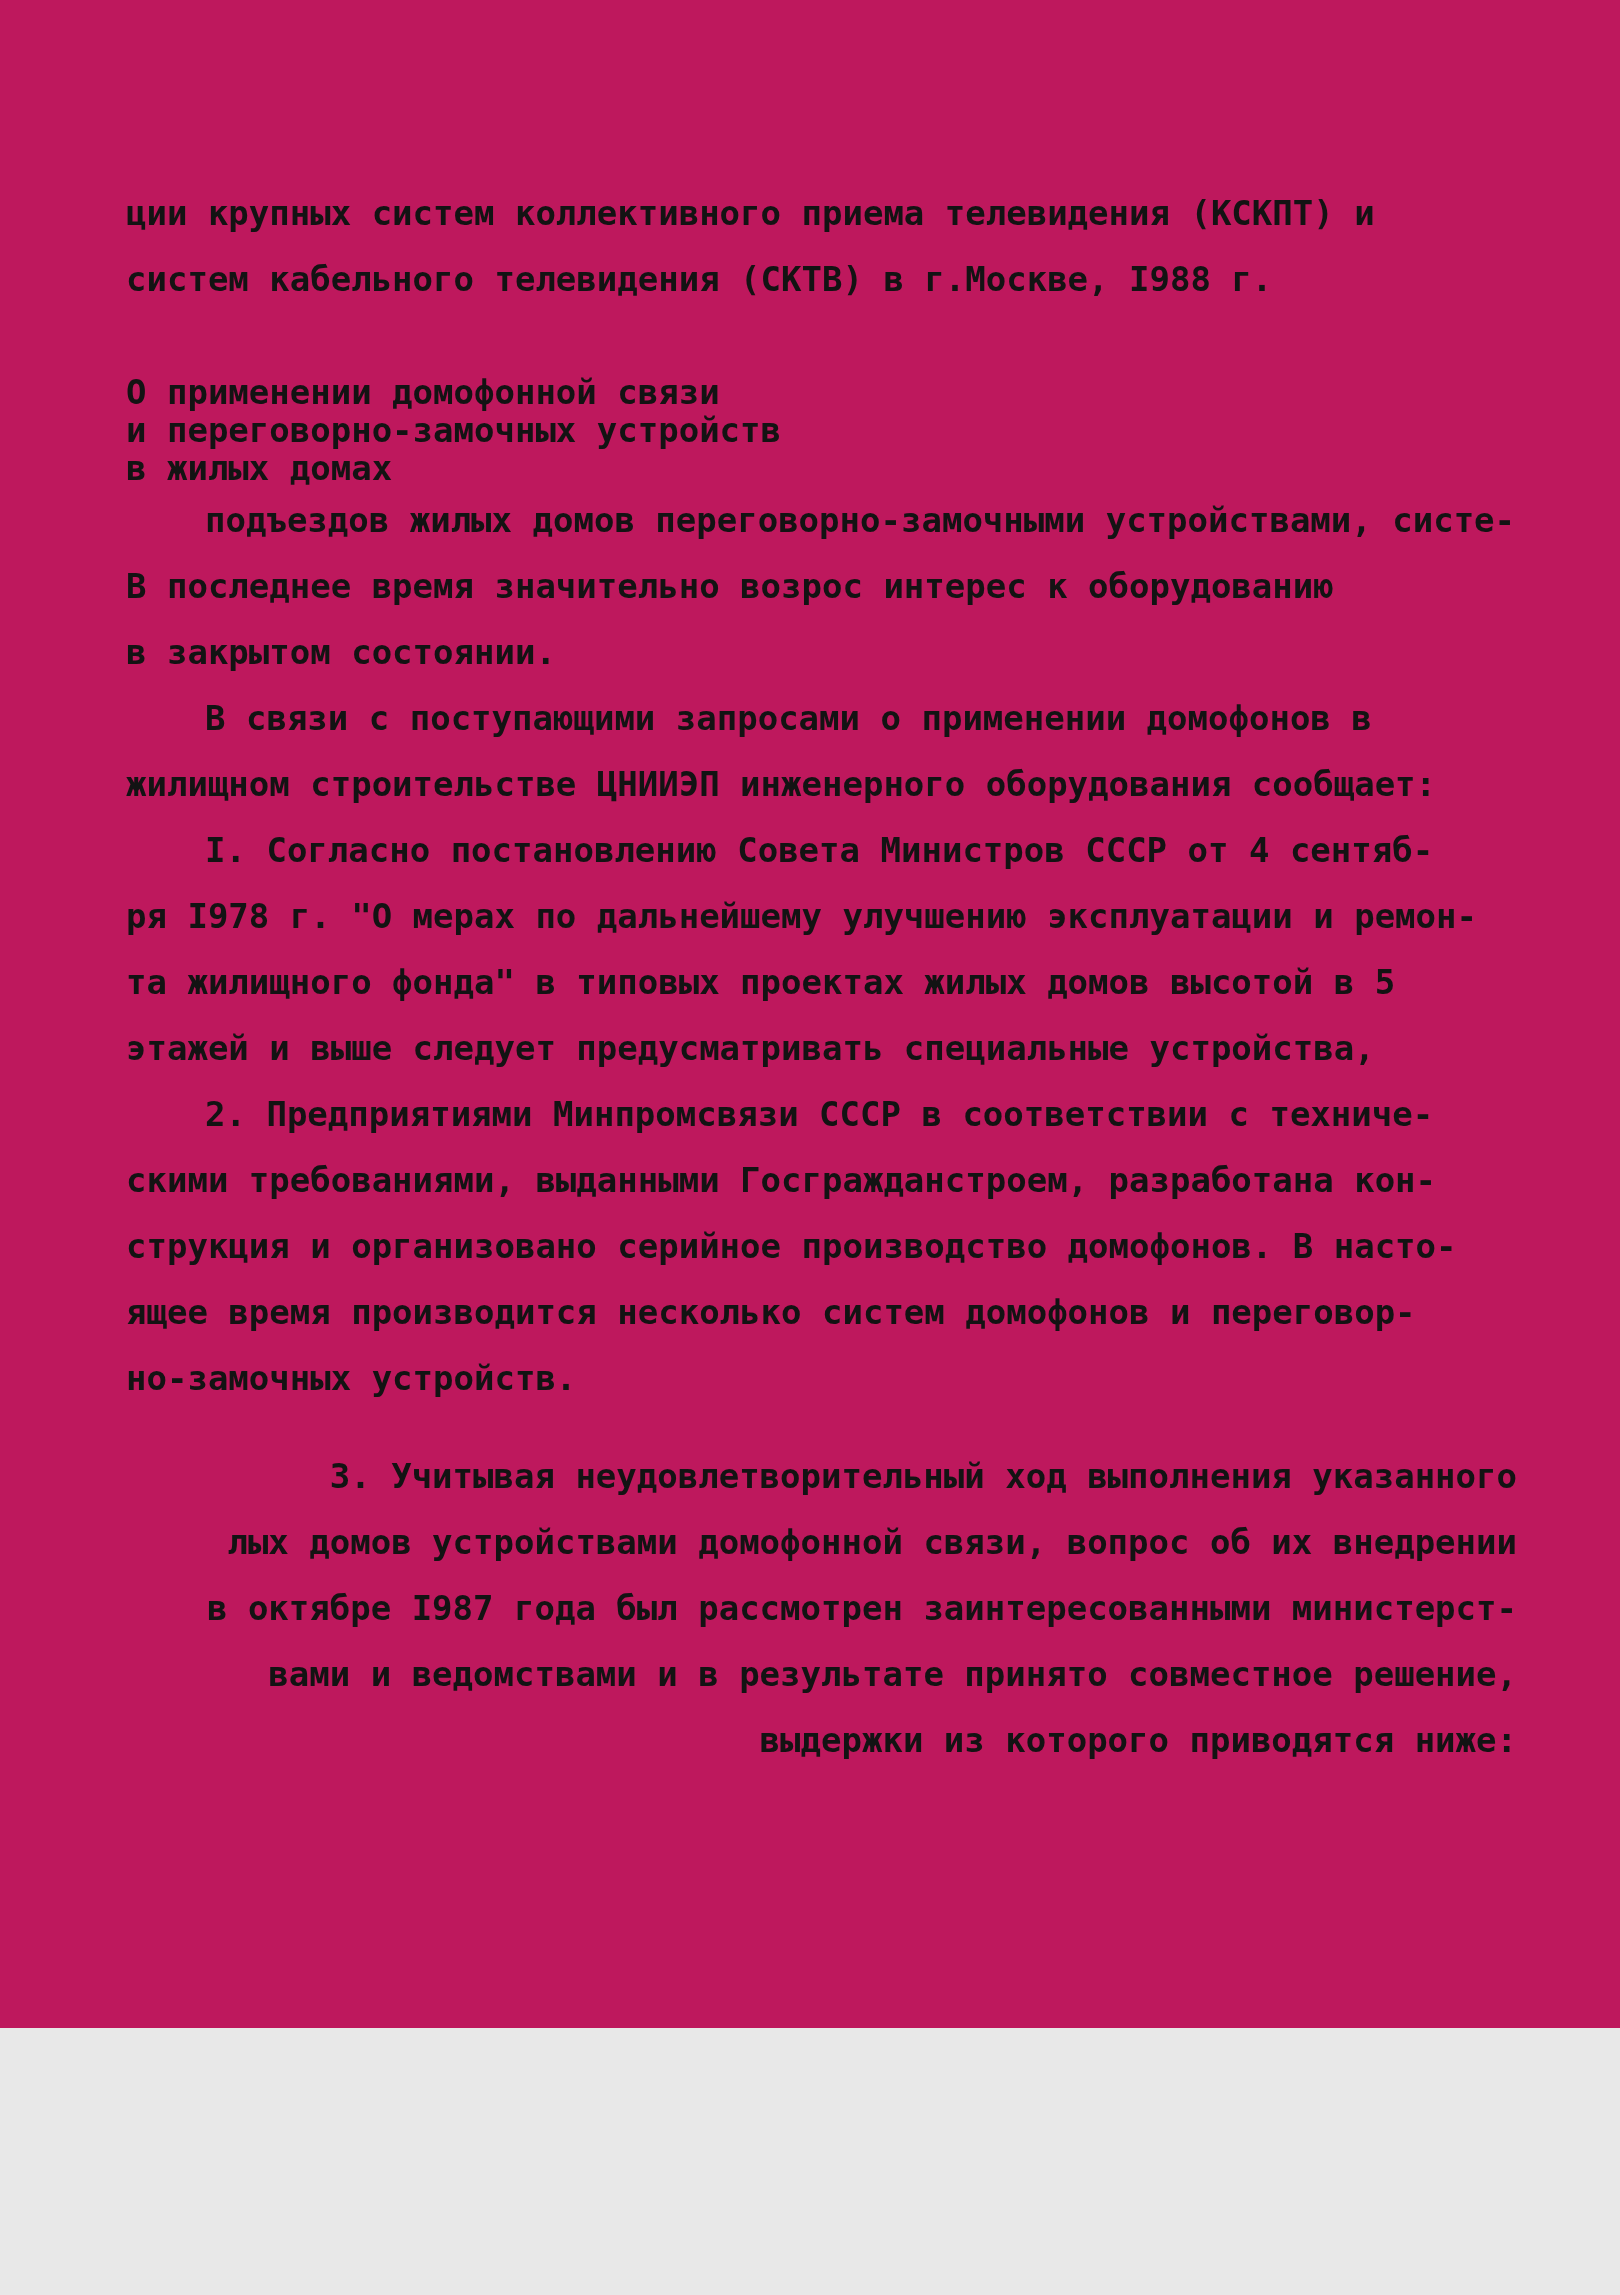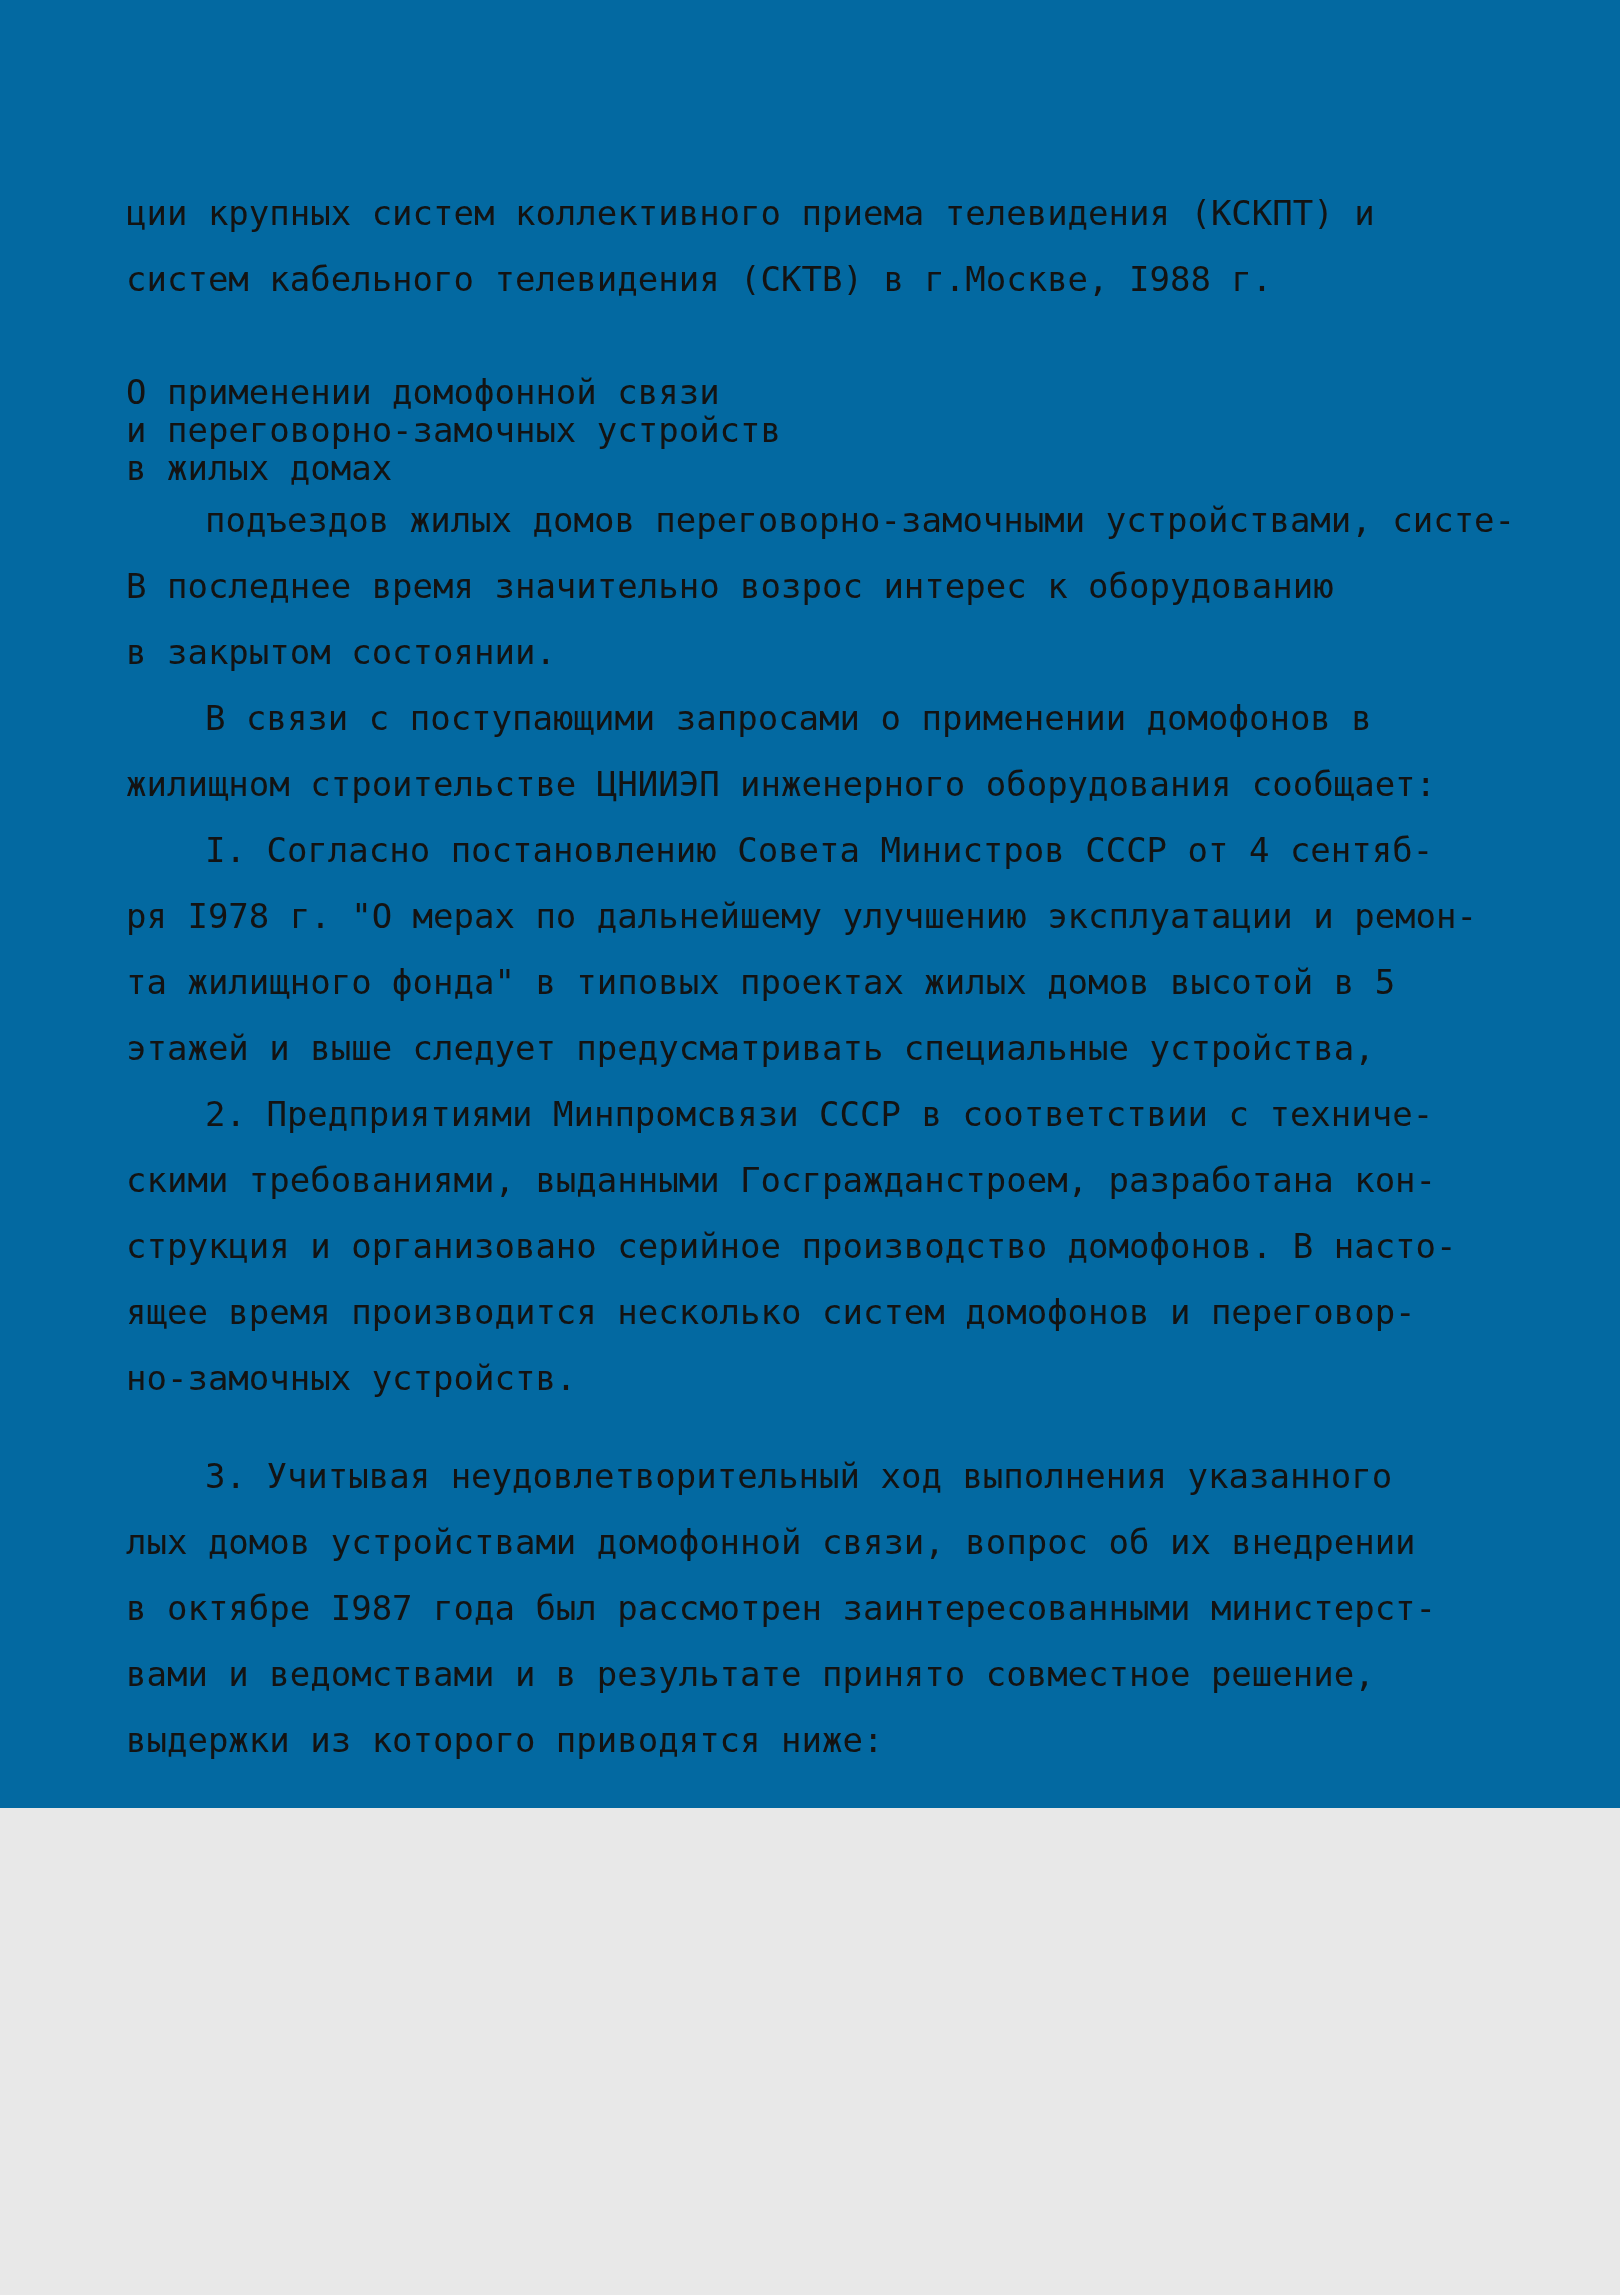--- a/index.html
+++ b/index.html
@@ -3,25 +3,25 @@
 <meta charset="utf-8">
 <style>
   html, body {
     margin: 0;
     padding: 0;
     background: #e8e8e8;
   }
   .page {
     position: relative;
     width: 1620px;
-    height: 1808px;
-    background: #0369a1;
+    height: 2028px;
+    background: #be185d;
     color: #131313;
     font-family: "DejaVu Sans Mono", "Liberation Mono", monospace;
-    font-weight: 400;
+    font-weight: 700;
     overflow: hidden;
   }
   .content {
     position: absolute;
     left: 126px;
     top: 180px;
     width: 1391px;
   }
   .para {
     font-size: 34px;
@@ -32,20 +32,21 @@
     padding-left: 79px;
   }
   .heading {
     font-size: 34px;
     line-height: 38px;
     margin-top: 61px;
     white-space: nowrap;
   }
   .spaced {
     margin-top: 32px;
+    text-align: right;
   }
   .page-number {
     position: absolute;
     left: 144px;
     top: 2037px;
     font-size: 32px;
     line-height: 45px;
   }
 </style>
 </head>

